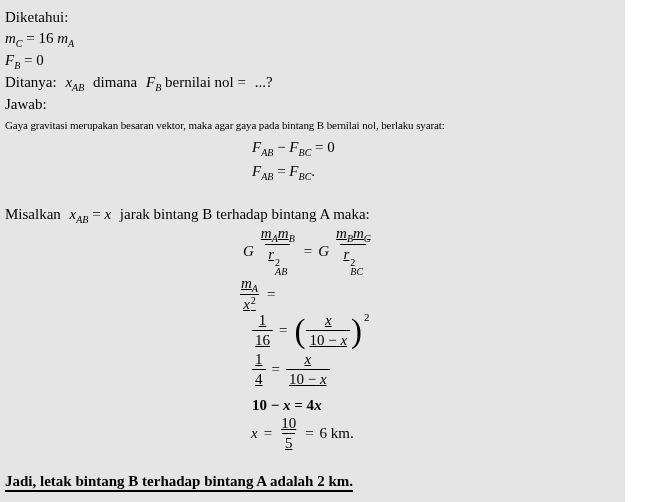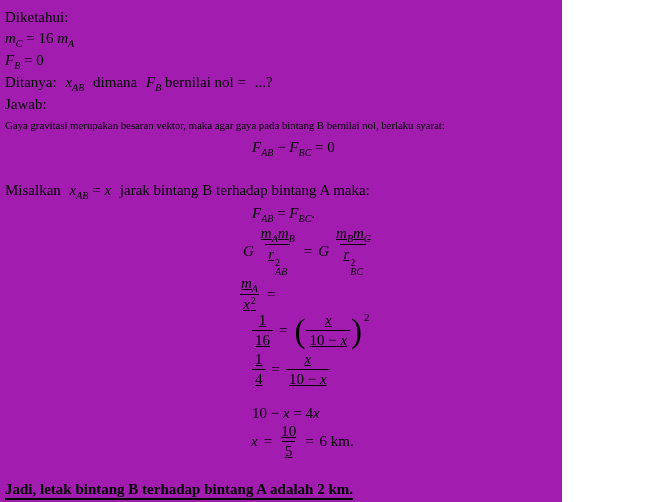--- a/index.html
+++ b/index.html
@@ -1,18 +1,18 @@
 <!DOCTYPE html>
 <html><head>
 <meta charset="utf-8">
 <style>
   * { margin:0; padding:0; box-sizing:border-box; }
   html,body { width:654px; height:502px; background:#ffffff; }
   body { font-family:"Liberation Serif", serif; font-size:15px; color:#000000; }
-  .page { width:562px; height:502px; padding:7px 0 0 5px; overflow:hidden; background:#a21caf; }
+  .page { width:625px; height:502px; padding:7px 0 0 5px; overflow:hidden; background:#e5e5e5; }
   .line { line-height:21px; white-space:nowrap; }
   .m { font-style:italic; }
   .rm { font-style:normal; }
   .s { font-size:10px; font-style:italic; position:relative; top:4px; }
   .sup { font-size:10px; font-style:normal; position:relative; top:-5px; margin-left:1px; }
   .gap { margin-left:5px; }
   .intro { font-size:11px; letter-spacing:-0.1px; }
   .syarat { line-height:23px; }
   .eq { display:flex; align-items:center; white-space:nowrap; font-size:15px; }
   .eq .rel { margin:0 6px; font-style:normal; }
@@ -39,23 +39,23 @@
 
 
   <div class="line"><span class="rm">Ditanya:</span> <span class="m gap">x</span><span class="s">AB</span> <span class="rm gap">dimana</span> <span class="m gap">F</span><span class="s">B</span> <span class="rm">bernilai nol =</span> <span class="rm gap">...?</span></div>
 
   <div class="line">Jawab:</div>
 
   <div class="line intro">Gaya gravitasi merupakan besaran vektor, maka agar gaya pada bintang B bernilai nol, berlaku syarat:</div>
 
   <div class="line syarat" style="margin-left:247px;"><span class="m">F</span><span class="s">AB</span> <span class="rm">−</span> <span class="m">F</span><span class="s">BC</span> <span class="rm">= 0</span></div>
 
+  <div class="line syarat" style="margin-left:247px;"><span class="m">F</span><span class="s">AB</span> <span class="rm">=</span> <span class="m">F</span><span class="s">BC</span><span class="rm">.</span></div>
+
   <div class="line" style="margin-top:20px;"><span class="rm">Misalkan</span> <span class="m gap">x</span><span class="s">AB</span> <span class="rm">=</span> <span class="m">x</span> <span class="rm gap">jarak bintang B terhadap bintang A maka:</span></div>
-
-  <div class="line syarat" style="margin-left:247px;"><span class="m">F</span><span class="s">AB</span> <span class="rm">=</span> <span class="m">F</span><span class="s">BC</span><span class="rm">.</span></div>
 
   <div class="eq" style="margin-left:238px;">
     <span class="m" style="margin-right:4px;">G</span>
     <span class="frac">
       <span class="num"><span class="m">m</span><span class="s">A</span><span class="m">m</span><span class="s">B</span></span>
       <span class="den"><span class="m">r</span><span class="ss">
             <span class="up">2</span>
             <span class="dn">AB</span>
           </span></span>
     </span>
@@ -98,21 +98,21 @@
       <span class="num rm">1</span>
       <span class="den rm">4</span>
     </span>
     <span class="rel">=</span>
     <span class="frac">
       <span class="num"><span class="m">x</span></span>
       <span class="den"><span class="rm">10 −</span> <span class="m">x</span></span>
     </span>
   </div>
 
-  <div class="line" style="margin-left:247px; margin-top:16px;"><span class="rm">10 −</span> <span class="m">x</span> <span class="rm">= 4</span><span class="m">x</span></div>
+  <div class="line" style="margin-left:247px; margin-top:8px;font-weight:bold;"><span class="rm">10 −</span> <span class="m">x</span> <span class="rm">= 4</span><span class="m">x</span></div>
 
   <div class="eq" style="margin-left:246px;">
     <span class="m">x</span>
     <span class="rel">=</span>
     <span class="frac">
       <span class="num rm">10</span>
       <span class="den rm">5</span>
     </span>
     <span class="rel">=</span>
     <span class="rm">6 km.</span>

